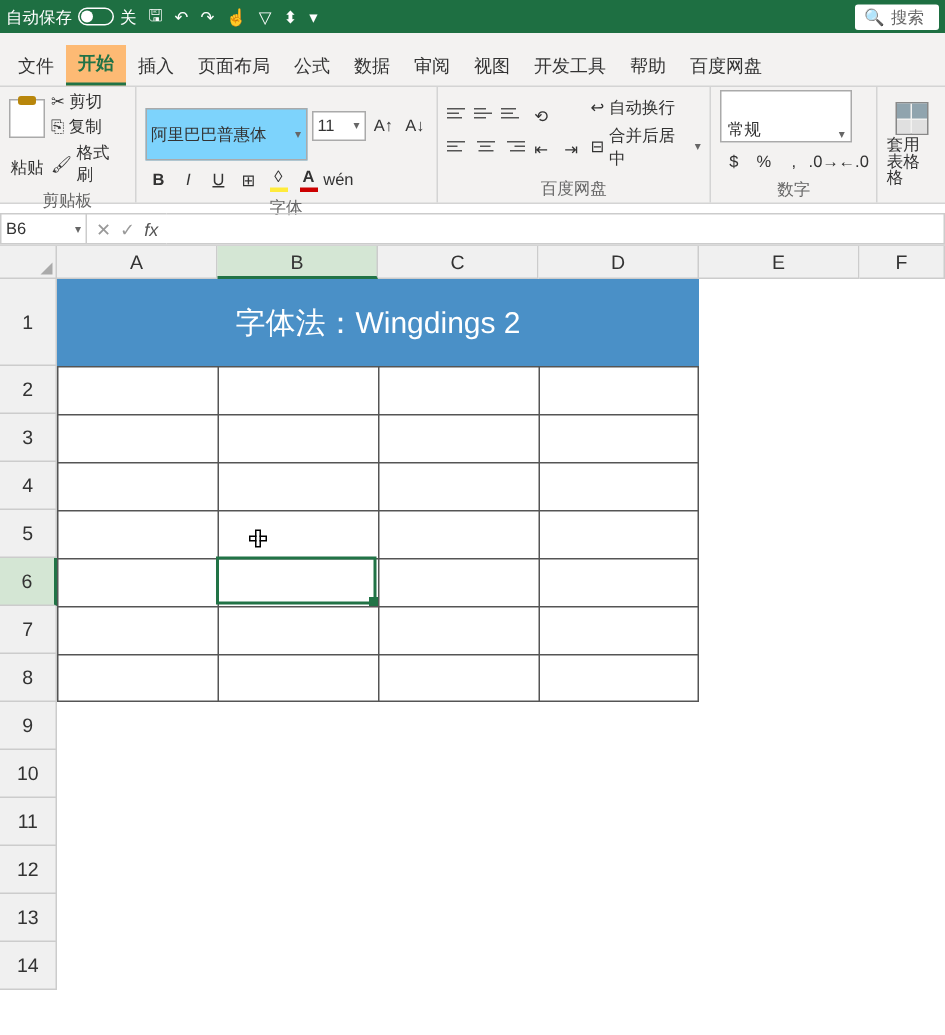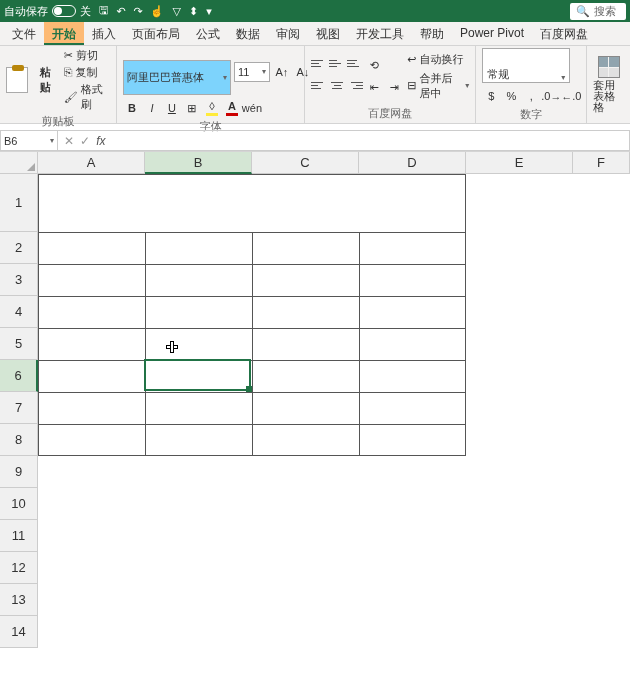--- a/index.html
+++ b/index.html
@@ -9,31 +9,31 @@
   .titlebar { background: #1e6f42; color: #fff; height: 22px; display: flex; align-items: center; padding: 0 4px; font-size: 11px; }
   .titlebar .autosave { display: flex; align-items: center; gap: 4px; }
   .titlebar .toggle { width: 24px; height: 12px; border: 1px solid #fff; border-radius: 6px; position: relative; }
   .titlebar .toggle::after { content: ""; position: absolute; width: 8px; height: 8px; background: #fff; border-radius: 50%; top: 1px; left: 1px; }
   .titlebar .qat { display: flex; gap: 8px; margin-left: 8px; align-items: center; }
   .titlebar .qat span { cursor: pointer; }
   .titlebar .filename { flex: 1; text-align: center; }
   .titlebar .search { background: #fff; color: #666; padding: 1px 10px 1px 6px; border-radius: 2px; display: flex; align-items: center; gap: 4px; margin-left: auto; }
   
   
-  .menutabs { background: #f3f2f1; height: 24px; display: flex; padding: 0 4px; font-size: 12px; border-bottom: 1px solid #d4d4d4; }
+  .menutabs { background: #f3f2f1; height: 36px; display: flex; align-items: flex-end; padding: 0 4px; font-size: 12px; border-bottom: 1px solid #d4d4d4; }
   .menutabs .tab { padding: 4px 8px; cursor: pointer; }
   .menutabs .tab.active { background: #fdba74; border-bottom: 2px solid #217346; color: #217346; font-weight: bold; }
   
   
   .ribbon { background: #f3f2f1; height: 78px; display: flex; border-bottom: 1px solid #d4d4d4; font-size: 11px; }
   .group { border-right: 1px solid #d4d4d4; padding: 2px 6px; display: flex; flex-direction: column; justify-content: space-between; }
   .group-label { text-align: center; color: #666; font-size: 11px; padding-top: 2px; }
   .group-body { flex: 1; display: flex; align-items: center; gap: 4px; }
   
-  .paste-btn { display: flex; flex-direction: row; align-items: center; gap: 12px; cursor: pointer; font-weight: bold; }
+  .paste-btn { display: flex; flex-direction: column; align-items: center; gap: 12px; cursor: pointer; }
   .paste-icon { width: 24px; height: 26px; background: #fff; border: 1px solid #aaa; position: relative; }
   .paste-icon::before { content:""; position:absolute; top:-3px; left:5px; width:12px; height:6px; background:#b8860b; border-radius:2px; }
   
   .clip-sub { display: flex; flex-direction: column; gap: 2px; font-size: 11px; }
   .clip-sub div { display: flex; align-items: center; gap: 3px; cursor: pointer; }
   .scissors { color: #333; }
   
   .font-row1 { display: flex; gap: 3px; align-items: center; }
   .font-select { width: 108px; height: 35px; border: 1px solid #aaa; background: #7dd3fc; padding: 0 3px; font-size: 11px; display: flex; align-items: center; justify-content: space-between; margin-top: 12px; }
   .size-select { width: 36px; height: 20px; border: 1px solid #aaa; background: #fff; padding: 0 3px; font-size: 11px; display: flex; align-items: center; justify-content: space-between; }
@@ -123,21 +123,20 @@
     <div class="tab">文件</div>
     <div class="tab active">开始</div>
     <div class="tab">插入</div>
     <div class="tab">页面布局</div>
     <div class="tab">公式</div>
     <div class="tab">数据</div>
     <div class="tab">审阅</div>
     <div class="tab">视图</div>
     <div class="tab">开发工具</div>
     <div class="tab">帮助</div>
-    <div class="tab">Power Pivot</div>
     <div class="tab">百度网盘</div>
   </div>
 
 <div class="ribbon">
   <div class="group">
     <div class="group-body">
       <div class="paste-btn">
         <div class="paste-icon"></div>
         <span>粘贴</span>
       </div>
@@ -323,20 +322,21 @@
       <div class="rowhdr" style="height: 32px;">8</div>
       <div class="rowhdr" style="height: 32px;">9</div>
       <div class="rowhdr" style="height: 32px;">10</div>
       <div class="rowhdr" style="height: 32px;">11</div>
       <div class="rowhdr" style="height: 32px;">12</div>
       <div class="rowhdr" style="height: 32px;">13</div>
       <div class="rowhdr" style="height: 32px;">14</div>
     </div>
   <div class="cells" id="cells" style="height: 474px;">
       <div class="databox" style="left: 0px; top: 0px; width: 428px; height: 282px;"></div>
+      <div class="banner" style="left: 0px; top: 0px; width: 428px; height: 58px;">字体法：Wingdings 2</div>
       <div class="hline" style="top: 58px; width: 428px;"></div>
       <div class="hline" style="top: 90px; width: 428px;"></div>
       <div class="hline" style="top: 122px; width: 428px;"></div>
       <div class="hline" style="top: 154px; width: 428px;"></div>
       <div class="hline" style="top: 186px; width: 428px;"></div>
       <div class="hline" style="top: 218px; width: 428px;"></div>
       <div class="hline" style="top: 250px; width: 428px;"></div>
       <div class="vline" style="left: 107px; top: 58px; height: 224px;"></div>
       <div class="vline" style="left: 214px; top: 58px; height: 224px;"></div>
       <div class="vline" style="left: 321px; top: 58px; height: 224px;"></div>

